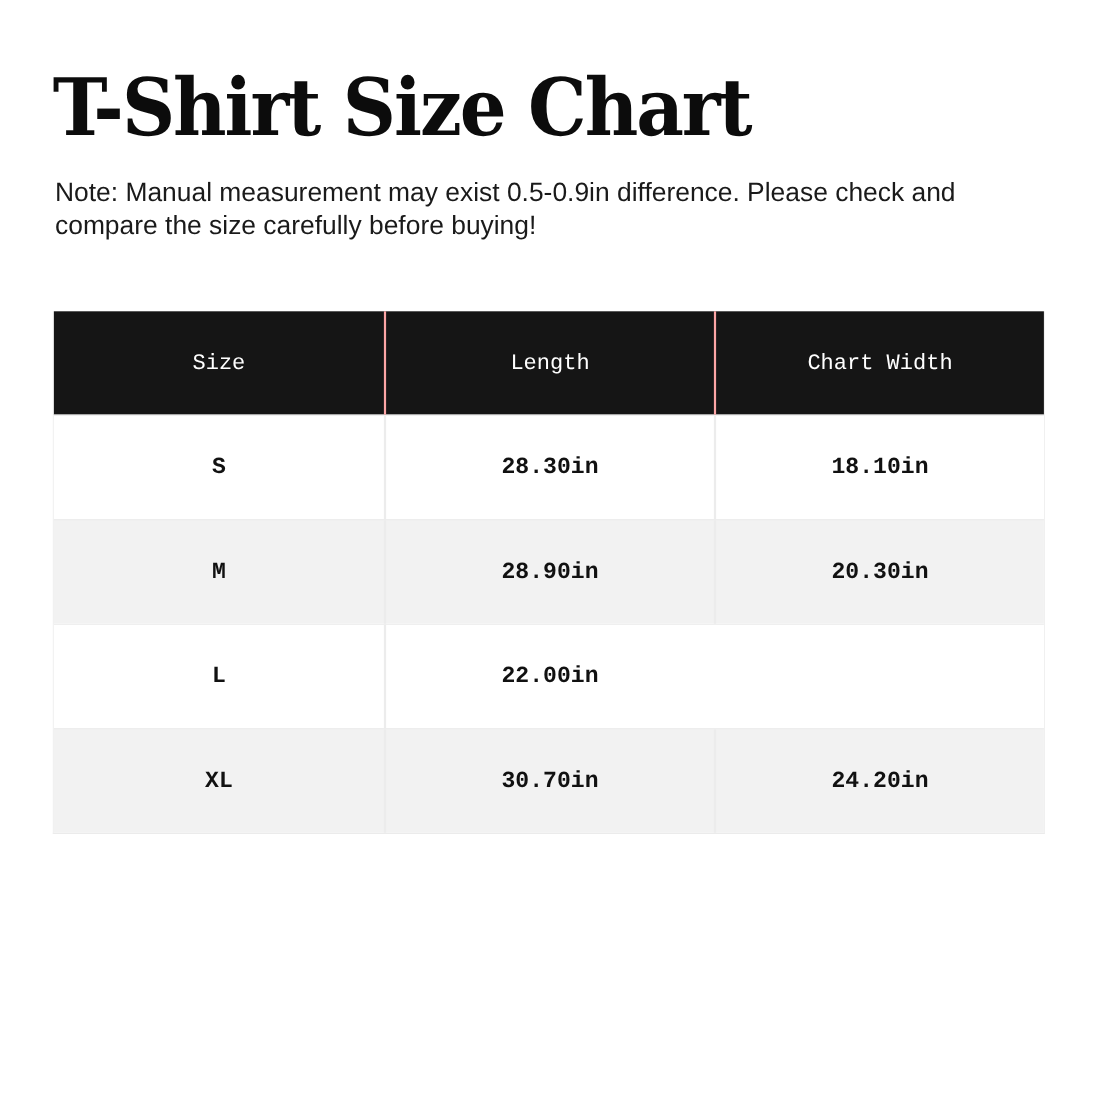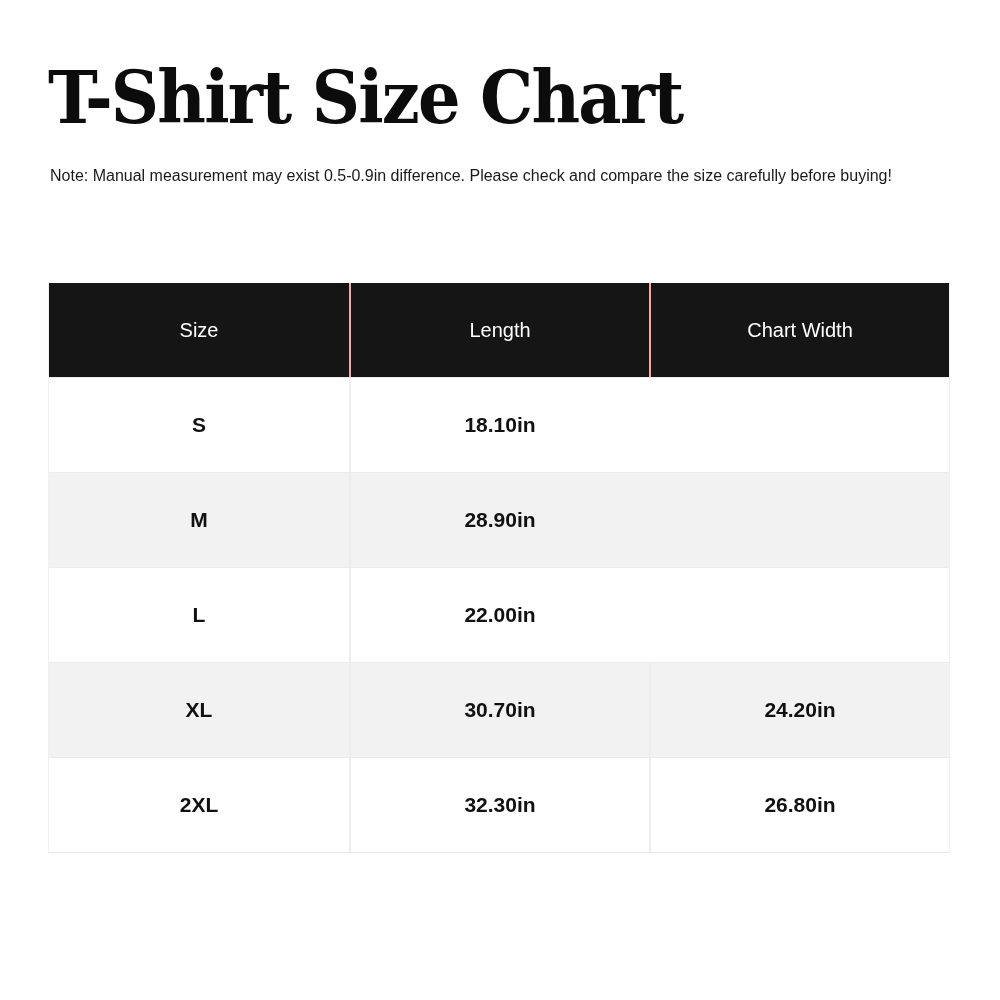--- a/index.html
+++ b/index.html
@@ -28,21 +28,21 @@
     color: #0c0c0c;
     transform: scaleX(0.93);
     transform-origin: left top;
     white-space: nowrap;
   }
   .note {
     position: absolute;
     left: 50px;
     top: 161px;
     width: 912px;
-    font-size: 16px;
+    font-size: 24px;
     line-height: 30px;
     color: #1a1a1a;
   }
   .size-table {
     position: absolute;
     left: 48px;
     top: 283px;
     width: 902px;
     border-left: 1px solid #f0f0f0;
     border-right: 1px solid #f0f0f0;
@@ -75,20 +75,21 @@
     font-size: 21px;
     color: #111111;
     border-left: 2px solid #ececec;
   }
   .tbody-row .cell:first-child { border-left: none; }
   .cell {
     display: flex;
     align-items: center;
     justify-content: center;
     text-align: center;
+    font-family: Liberation Mono, monospace;
   }
 </style>
 </head>
 <body>
 
 <div class="page">
 
   <h1 class="title">T-Shirt Size Chart</h1>
 
   <p class="note">Note: Manual measurement may exist 0.5-0.9in difference. Please check and compare the size carefully before buying!</p>
@@ -96,40 +97,37 @@
   <div class="size-table">
 
     <div class="trow thead">
       <div class="cell">Size</div>
       <div class="cell">Length</div>
       <div class="cell">Chart Width</div>
     </div>
 
     <div class="trow tbody-row">
       <div class="cell">S</div>
+      <div class="cell">28.30in</div>
       <div class="cell">18.10in</div>
     </div>
 
     <div class="trow tbody-row alt">
       <div class="cell">M</div>
       <div class="cell">28.90in</div>
+      <div class="cell">20.30in</div>
     </div>
 
     <div class="trow tbody-row">
       <div class="cell">L</div>
       <div class="cell">22.00in</div>
     </div>
 
     <div class="trow tbody-row alt">
       <div class="cell">XL</div>
       <div class="cell">30.70in</div>
       <div class="cell">24.20in</div>
     </div>
 
-    <div class="trow tbody-row">
-      <div class="cell">2XL</div>
-      <div class="cell">32.30in</div>
-      <div class="cell">26.80in</div>
-    </div>
 
 
   </div>
 </div>
 
 </body></html>

